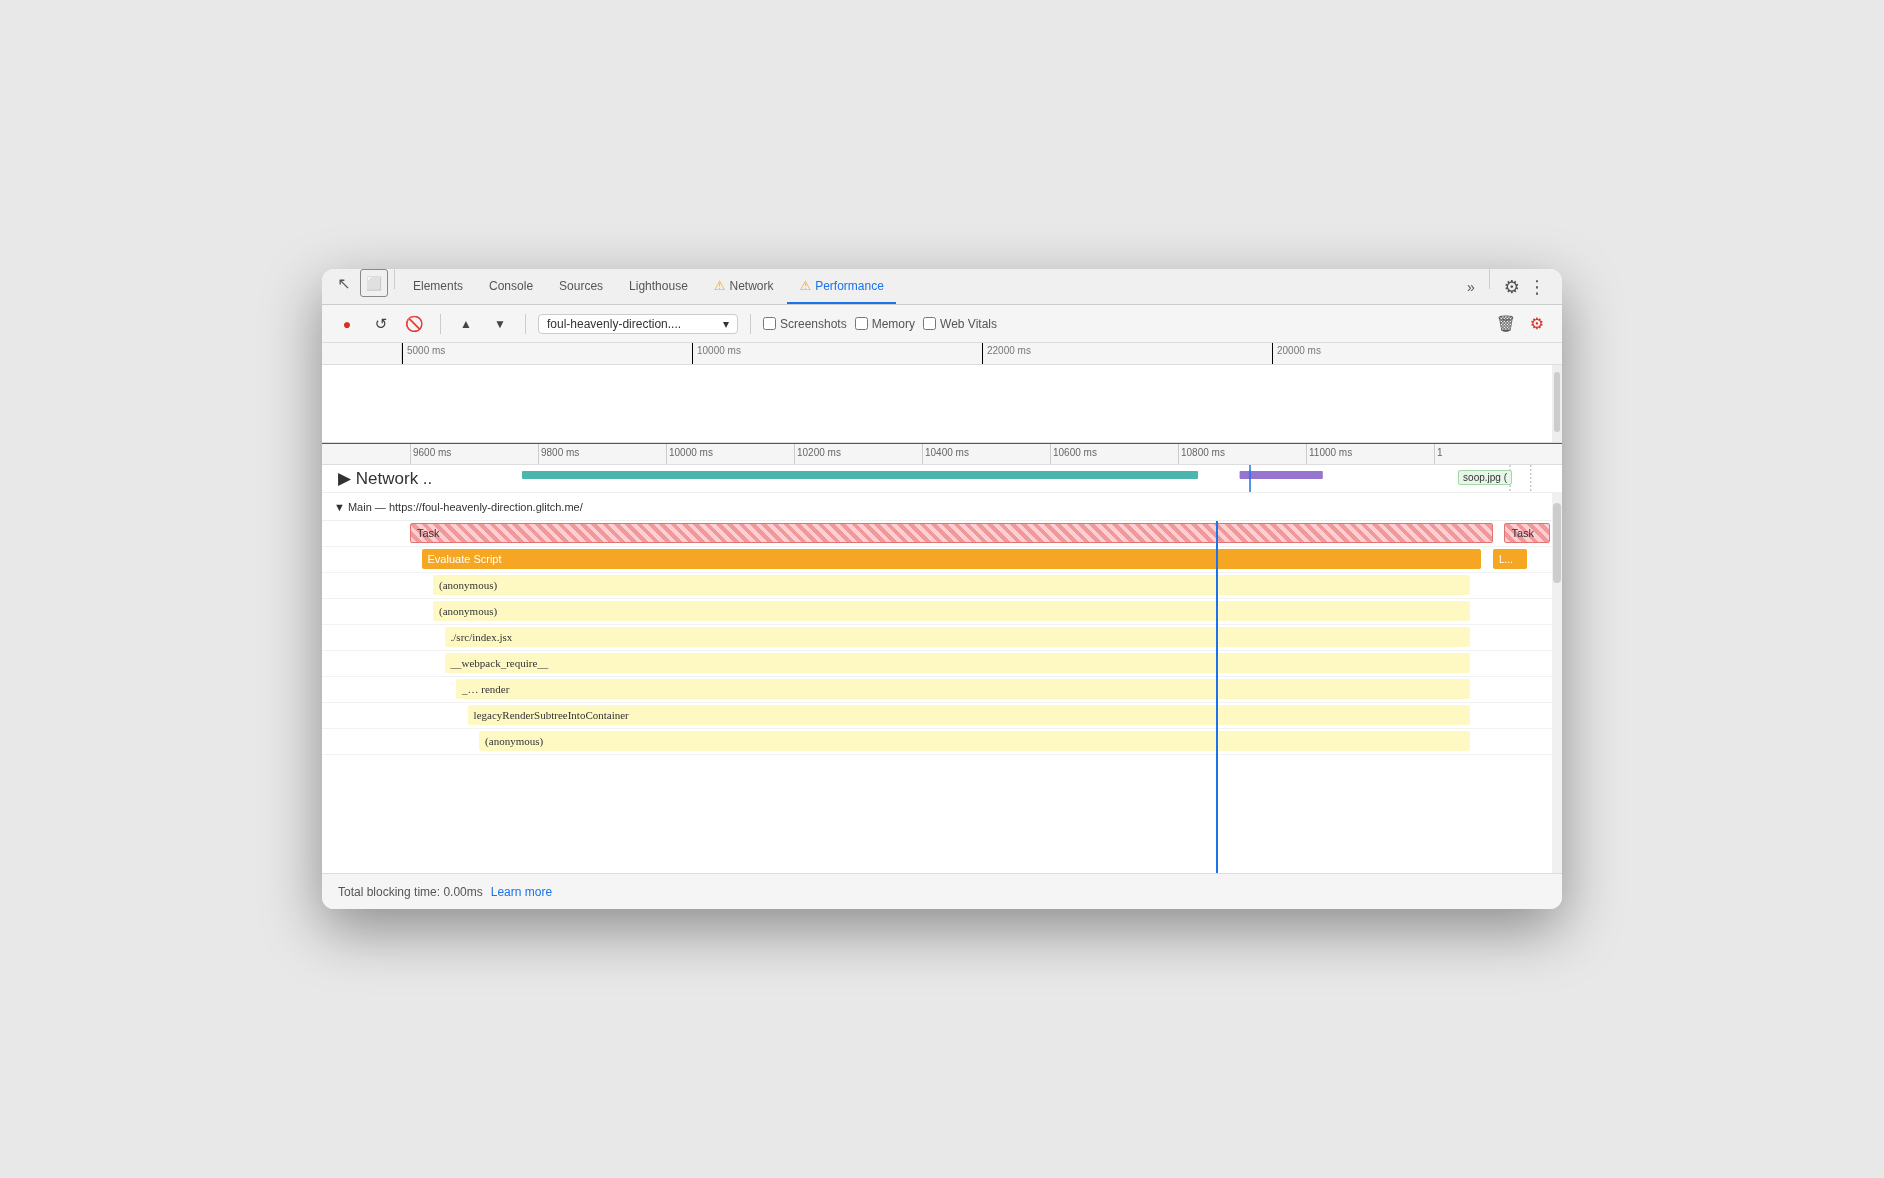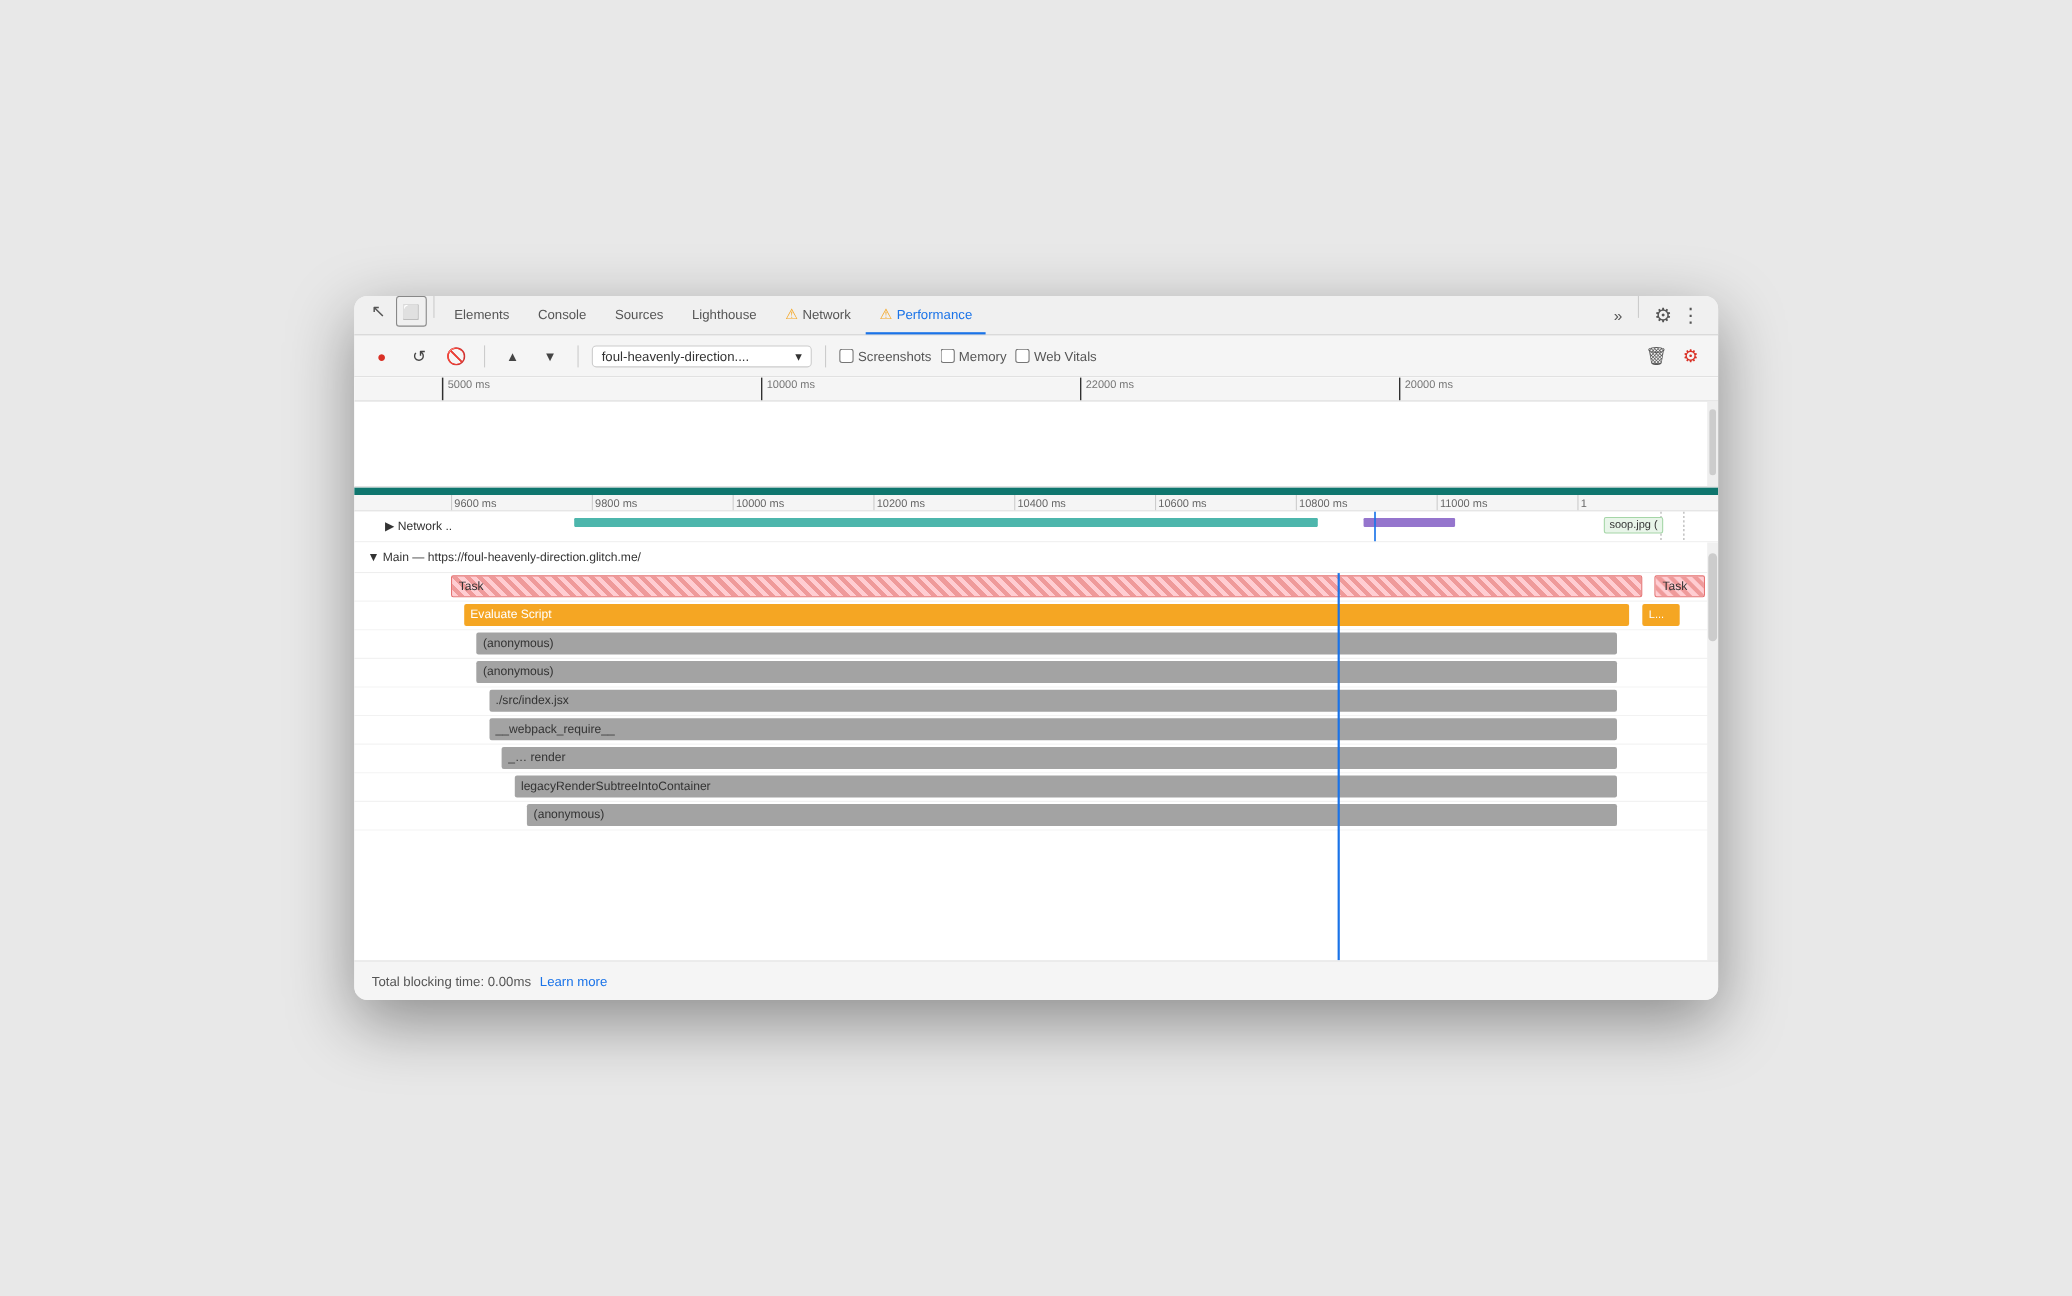--- a/index.html
+++ b/index.html
@@ -170,21 +170,21 @@
     .ruler-tick {
       flex: 1;
       border-left: 1px solid #000000;
       font-size: 10px;
       color: #777;
       padding: 2px 4px;
       white-space: nowrap;
     }
     .zoom-ruler {
       background: #f5f5f5;
-      border-top: 7px solid #0f766e;
+      border-top: 1px solid #0f766e;
       border-bottom: 1px solid #ddd;
       height: 22px;
       display: flex;
       overflow: hidden;
       padding-left: 88px;
     }
     .zoom-tick {
       flex: 1;
       border-left: 1px solid #ccc;
       font-size: 10px;
@@ -196,22 +196,22 @@
       background: #fff;
       border-bottom: 1px solid #eee;
       height: 28px;
       display: flex;
       align-items: center;
       position: relative;
       overflow: hidden;
     }
     .network-label {
       width: 200px;
-      padding-left: 28px;
-      font-size: 11px;
+      padding-left: 16px;
+      font-size: 17px;
       color: #333;
       display: flex;
       align-items: center;
       gap: 4px;
       flex-shrink: 0;
     }
     .network-bar-container {
       flex: 1;
       height: 100%;
       position: relative;
@@ -270,22 +270,23 @@
         #ef9a9a 8px
       );
       color: #333;
       border: 1px solid #e57373;
     }
     .evaluate-block {
       background: #f5a623;
       color: #fff;
     }
     .anon-block {
-      background: #a3a3a3;
-      color: #333;
+      background: #fef9c3;
+      color: #333;
+      font-family: Liberation Serif, serif;
     }
     .status-bar {
       background: #f5f5f5;
       border-top: 1px solid #ddd;
       height: 36px;
       display: flex;
       align-items: center;
       padding: 0 16px;
       font-size: 12px;
       color: #555;

